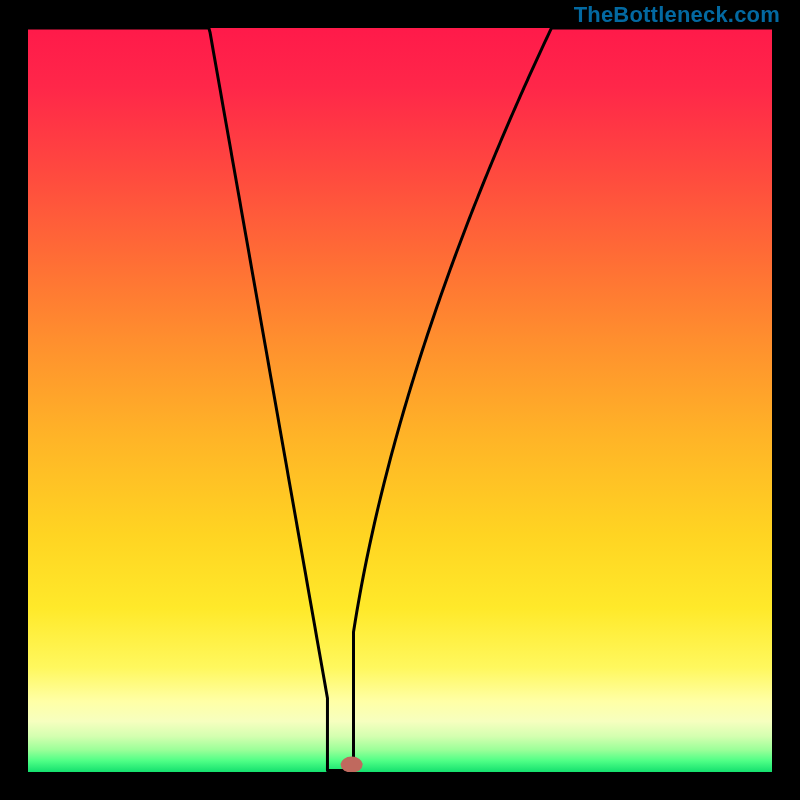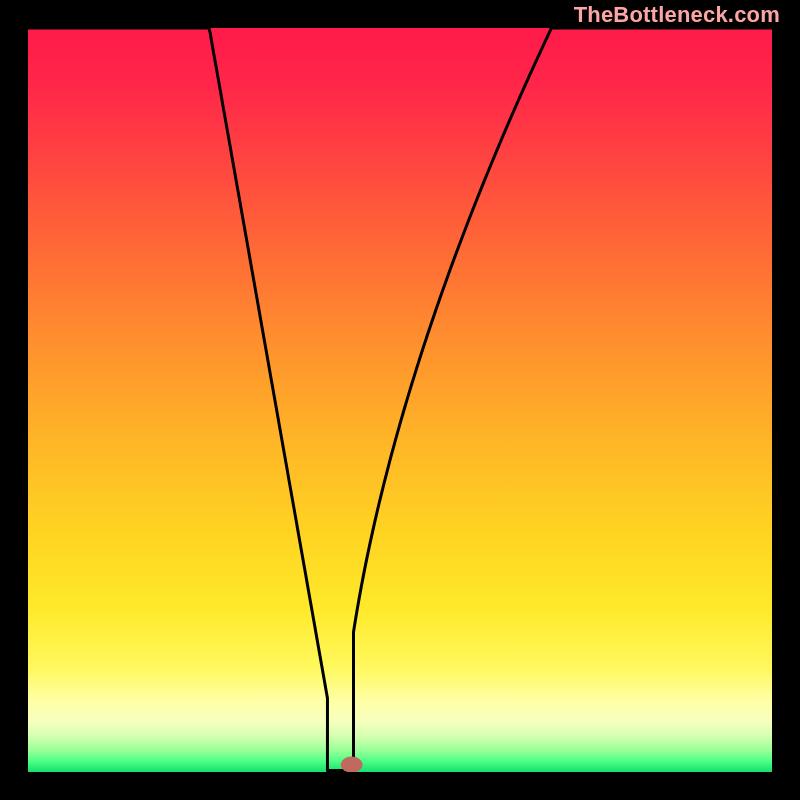--- a/index.html
+++ b/index.html
@@ -15,21 +15,21 @@
     top: 0;
     left: 0;
     width: 800px;
     height: 800px;
     background: #000;
   }
   .watermark {
     position: absolute;
     top: 2px;
     right: 20px;
-    color: #fca5a5;
+    color: #0369a1;
     font-size: 22px;
     font-weight: 600;
     letter-spacing: 0.2px;
     user-select: none;
   }
   .plot-area {
     position: absolute;
     top: 28px;
     left: 28px;
     width: 744px;

